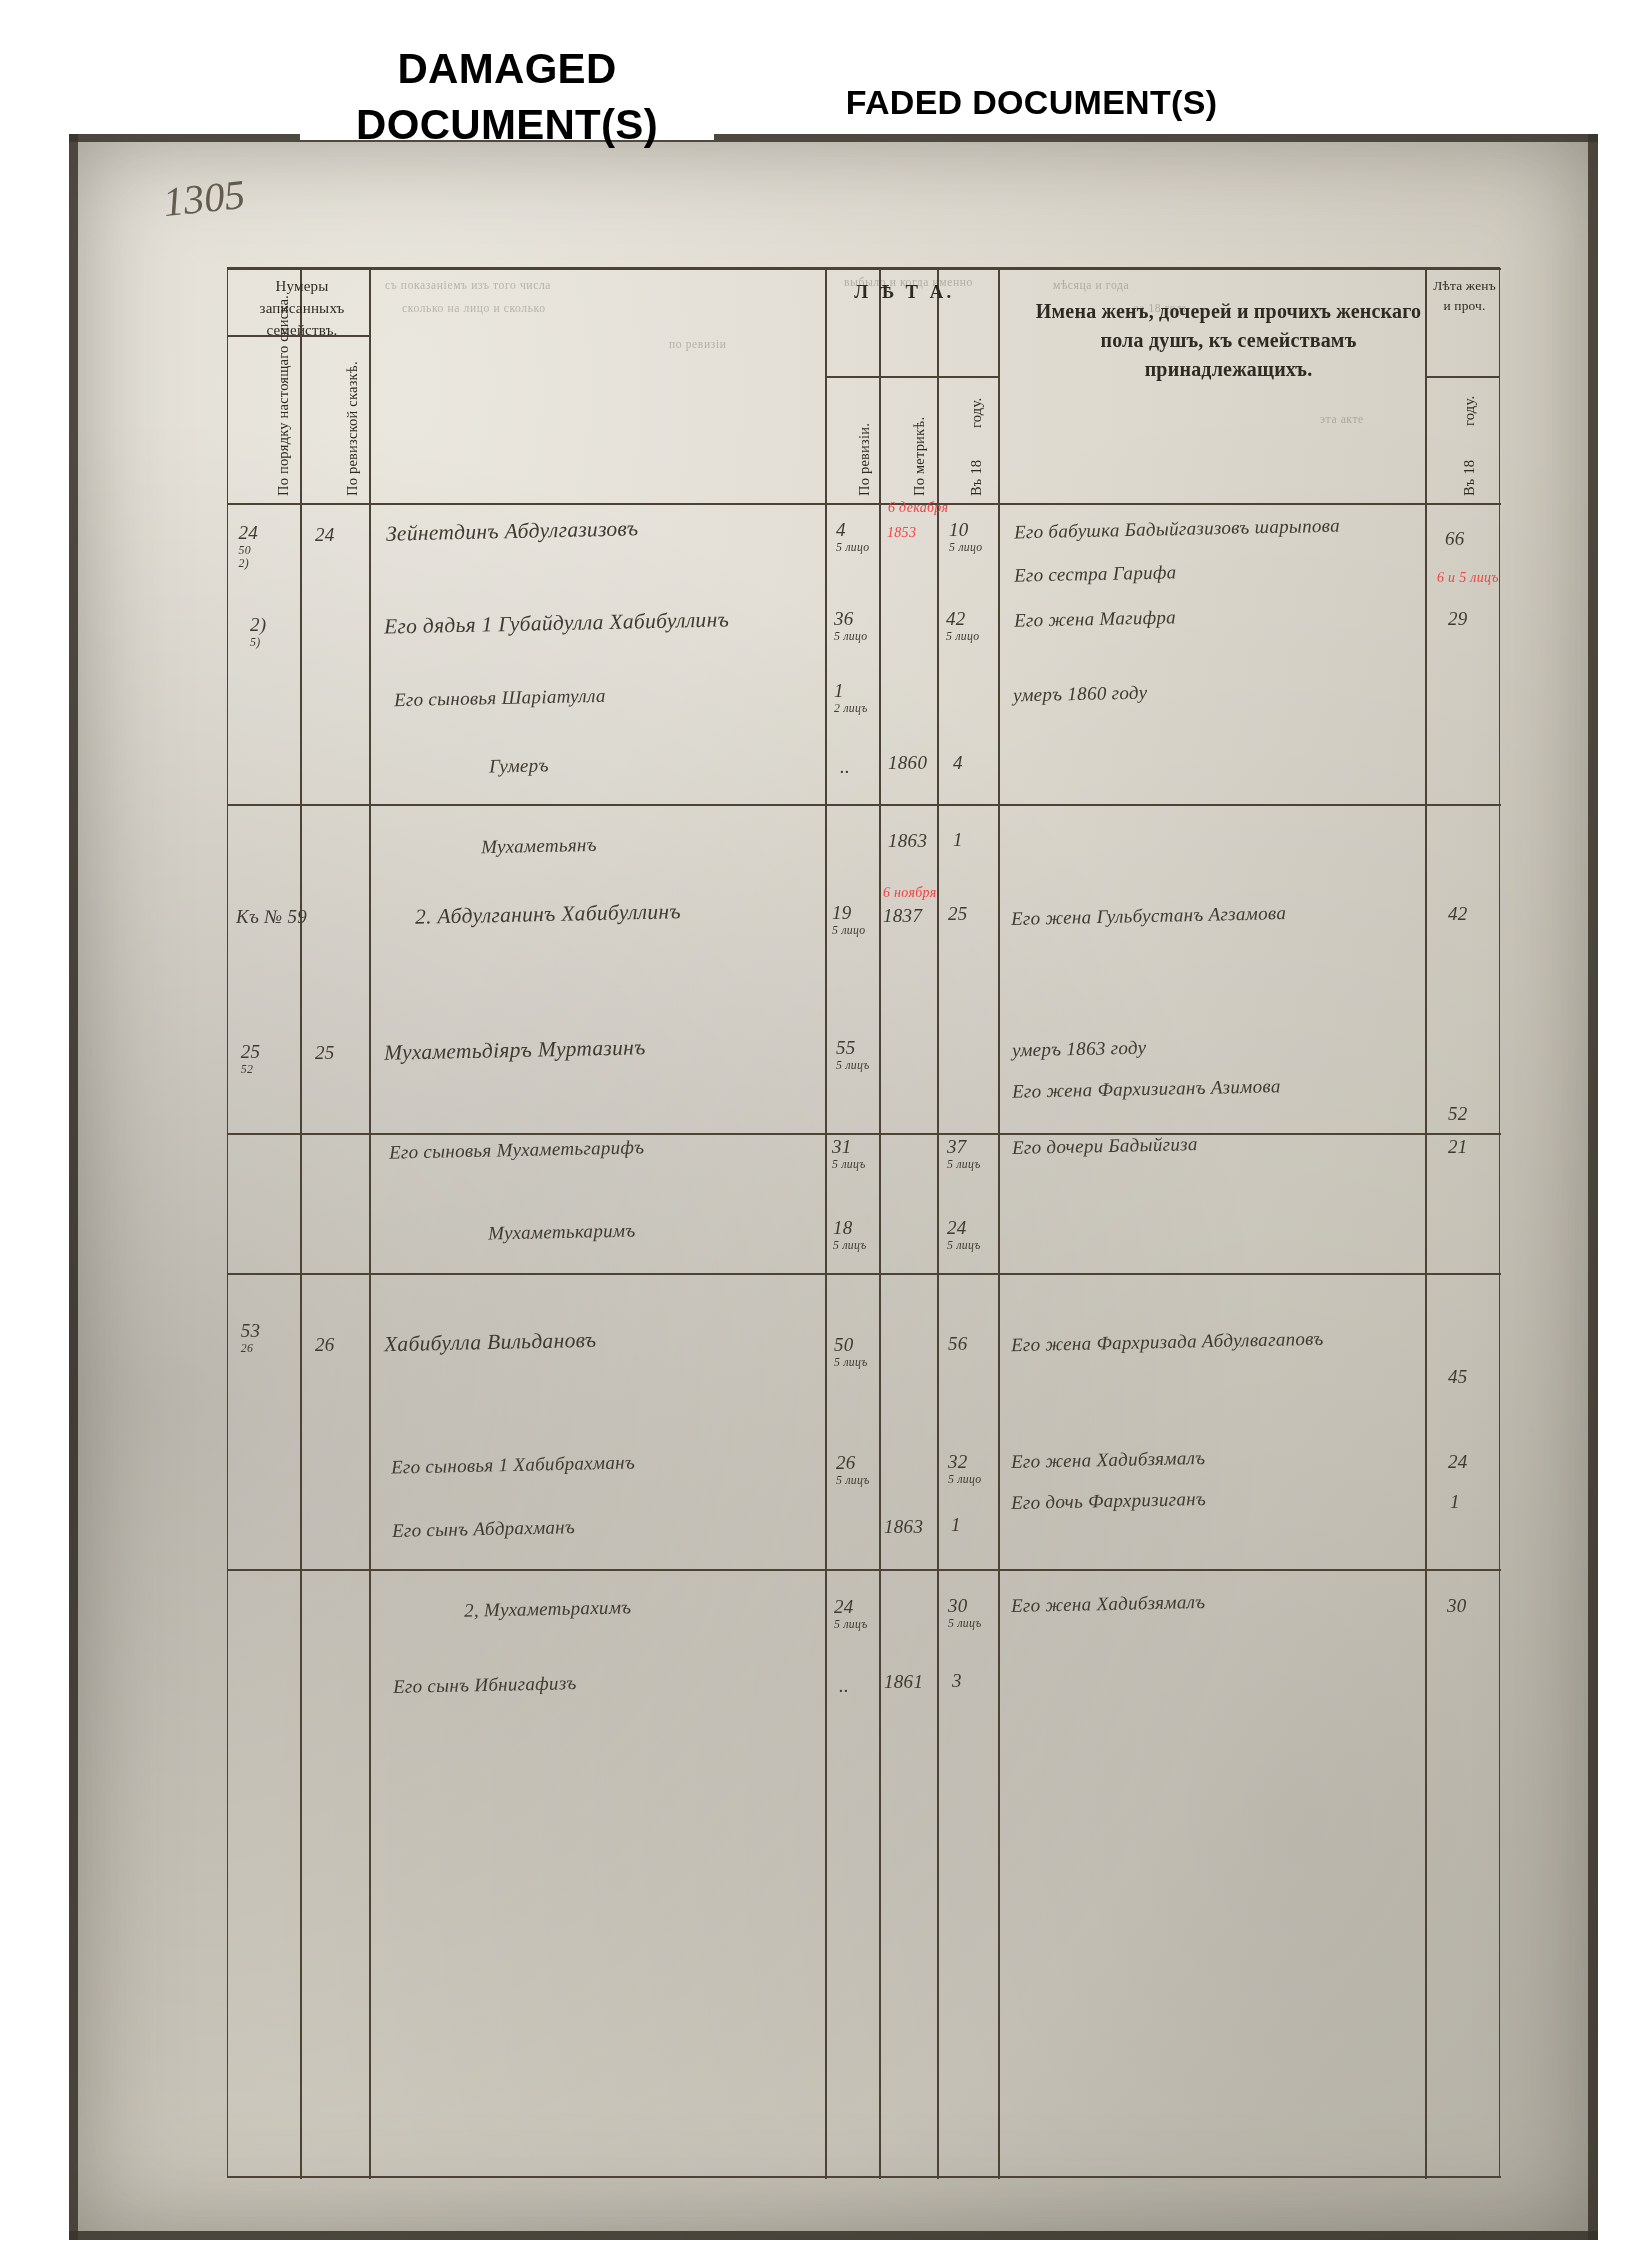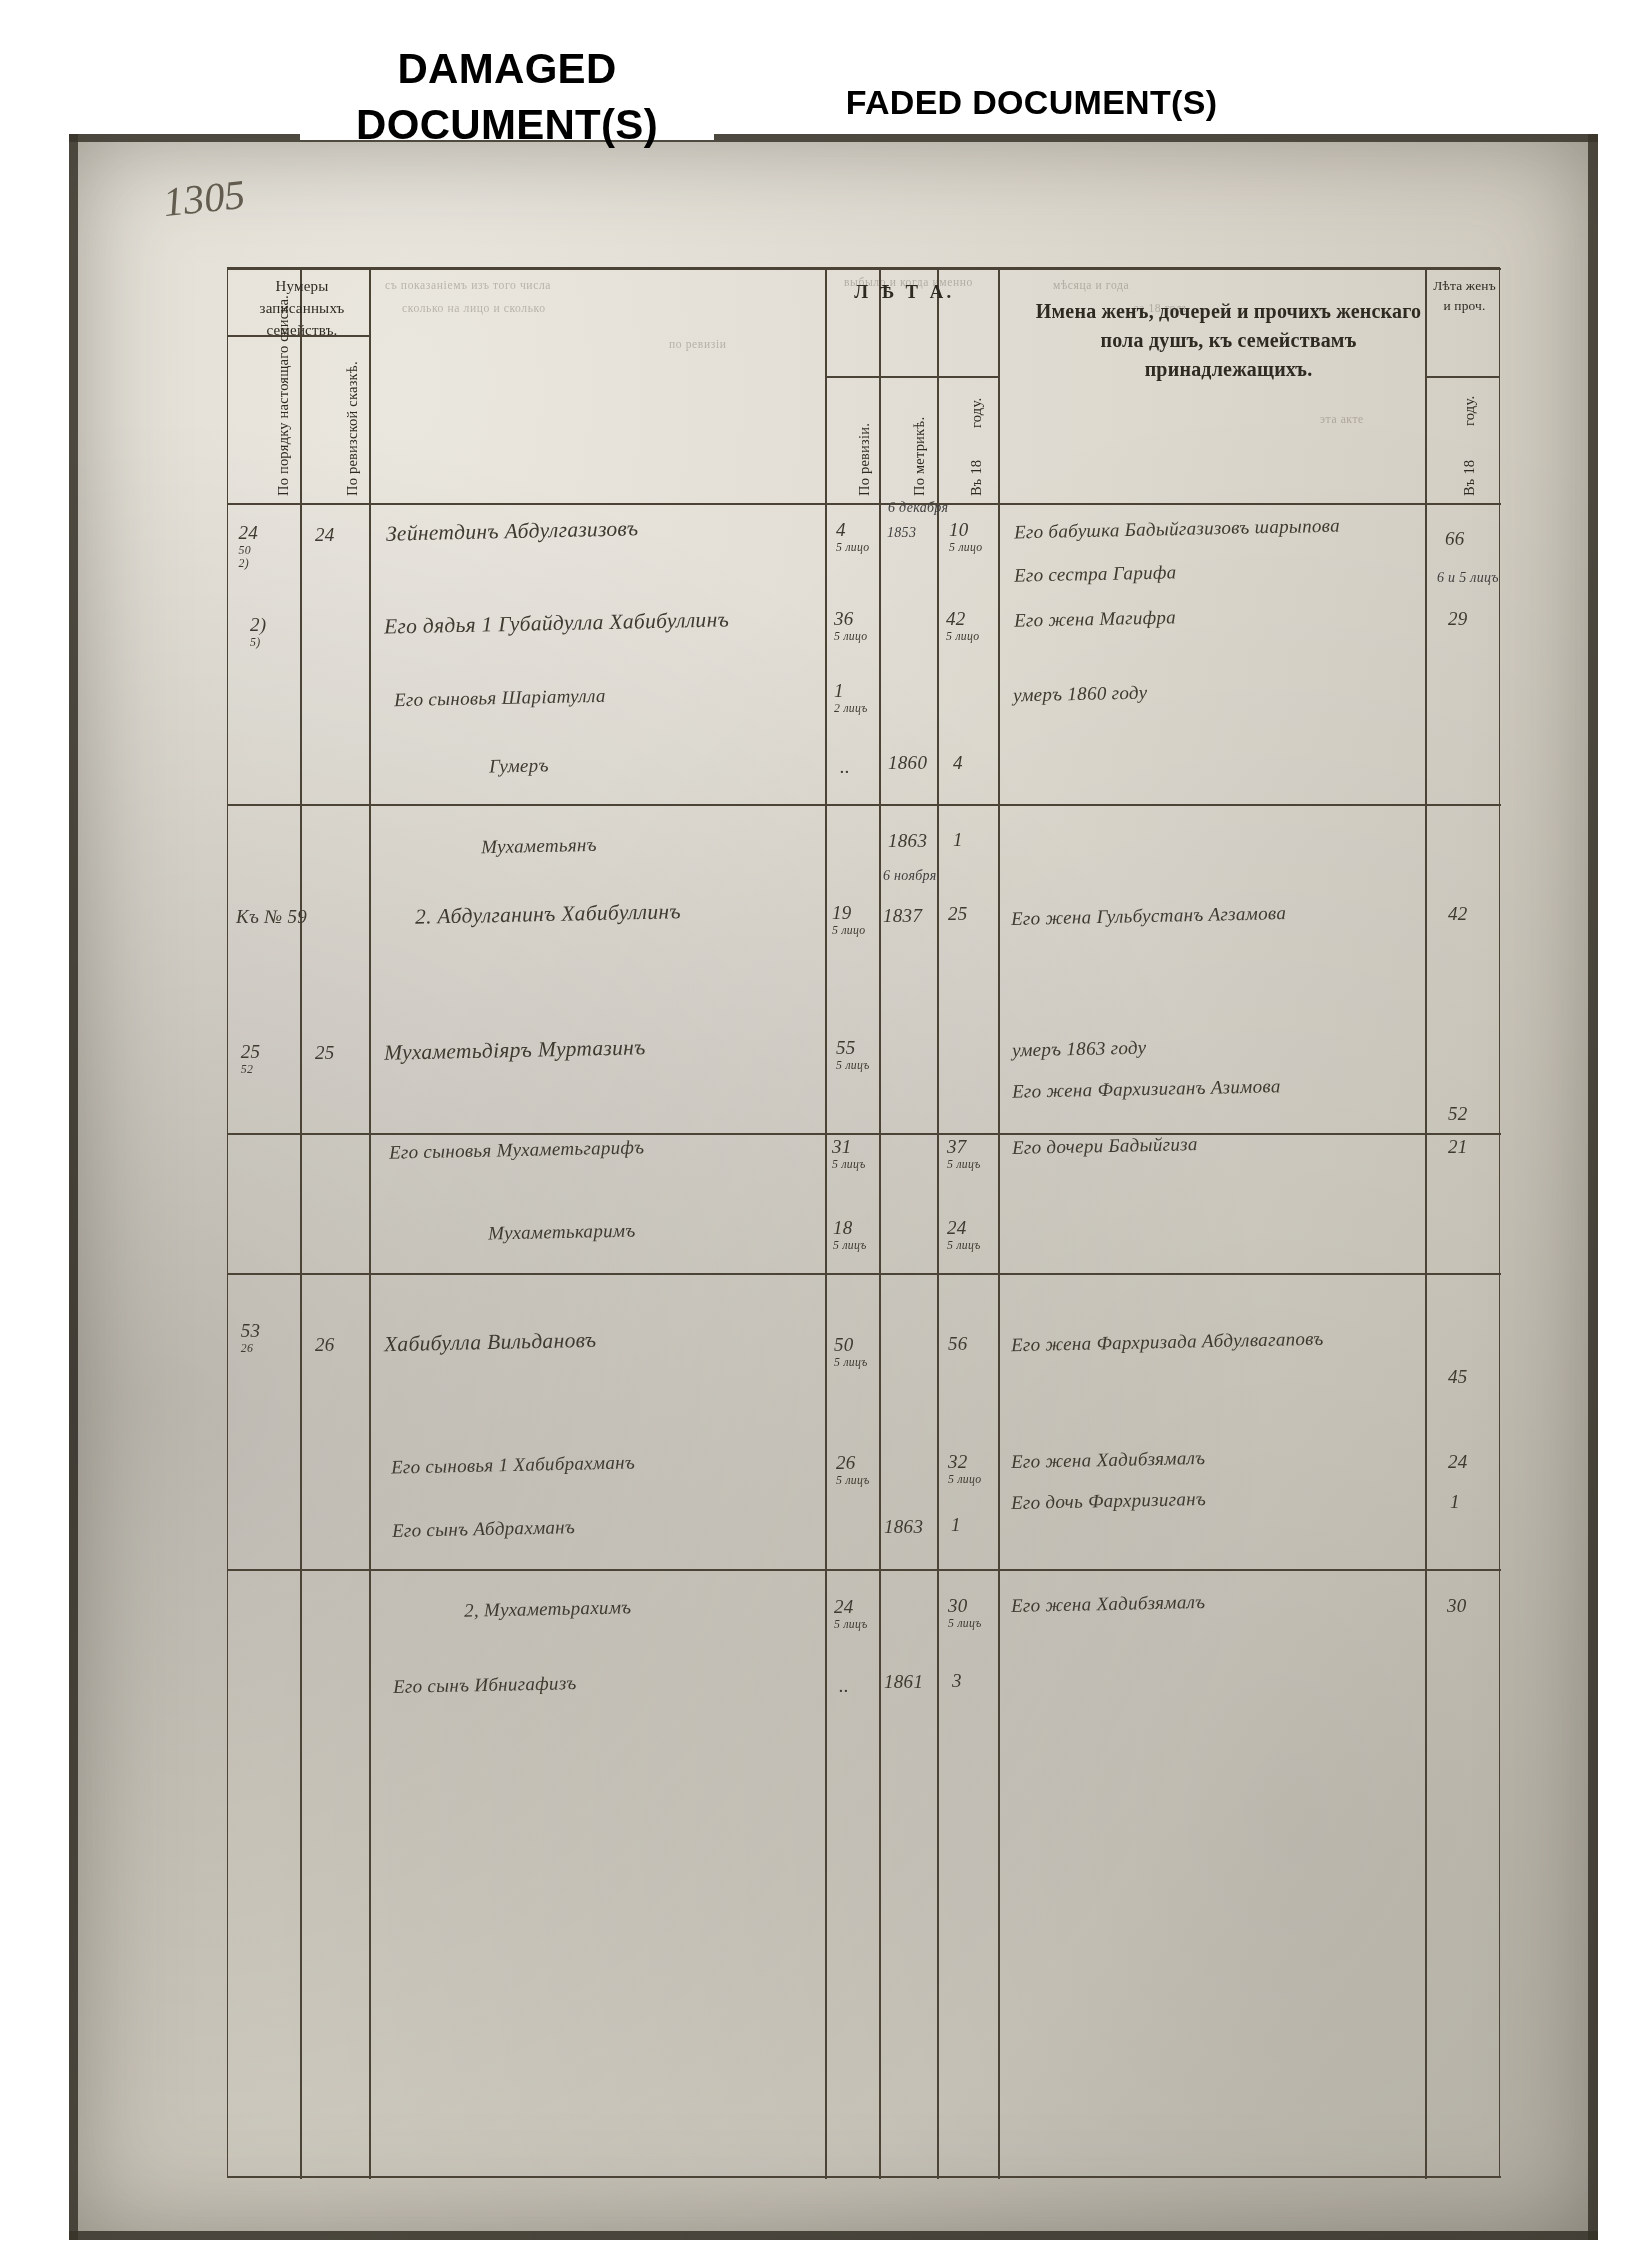--- a/index.html
+++ b/index.html
@@ -165,21 +165,21 @@
 
   
   .hw {
     position: absolute;
     font-family: "Liberation Serif", serif;
     font-style: italic;
     color: #3f3a30;
     white-space: nowrap;
     letter-spacing: 0.3px;
   }
-  .hw.sm { font-size: 14px; color: #404040; }
+  .hw.sm { font-size: 14px; color: #ef4444; }
   .hw.md { font-size: 19px; }
   .hw.lg { font-size: 21.5px; }
   .tilt { transform: rotate(-1.2deg); }
 </style>
 </head>
 <body>
 
 <div class="banner" id="banner-damaged">DAMAGED DOCUMENT(S)</div>
 <div class="banner" id="banner-faded">FADED DOCUMENT(S)</div>
 
@@ -293,21 +293,21 @@
   <div class="hw md tilt" style="left:253px; top:567px;">Мухаметьянъ</div>
   <div class="hw md" style="left:660px; top:562px;">1863</div>
   <div class="hw md" style="left:725px; top:561px;">1</div>
 
   <div class="hw md" style="left:8.1px; top:638px;">Къ № 59</div>
   <div class="hw lg tilt" style="left:187px; top:634px;">2. Абдулганинъ Хабибуллинъ</div>
   <div class="hw md" style="left:604px; top:634px;">
       <span style="display:block;font-size:1em;line-height:1.15">19</span>
       <span style="display:block;font-size:0.62em;line-height:1.15">5 лицо</span>
     </div>
-  <div class="hw sm" style="left:655px; top:600px;text-align:center;">6 ноября</div>
+  <div class="hw sm" style="left:655px; top:617px;text-align:center;">6 ноября</div>
   <div class="hw md" style="left:655px; top:637px;">1837</div>
   <div class="hw md" style="left:720px; top:635px;">25</div>
   <div class="hw md tilt" style="left:783px; top:637px;">Его жена Гульбустанъ Агзамова</div>
   <div class="hw md" style="left:1220px; top:635px;">42</div>
 
   <div class="hw md" style="left:12.8px; top:773px;">
       <span style="display:block;font-size:1em;line-height:1.15">25</span>
       <span style="display:block;font-size:0.62em;line-height:1.15">52</span>
     </div>
   <div class="hw md" style="left:87px; top:774px;">25</div>

